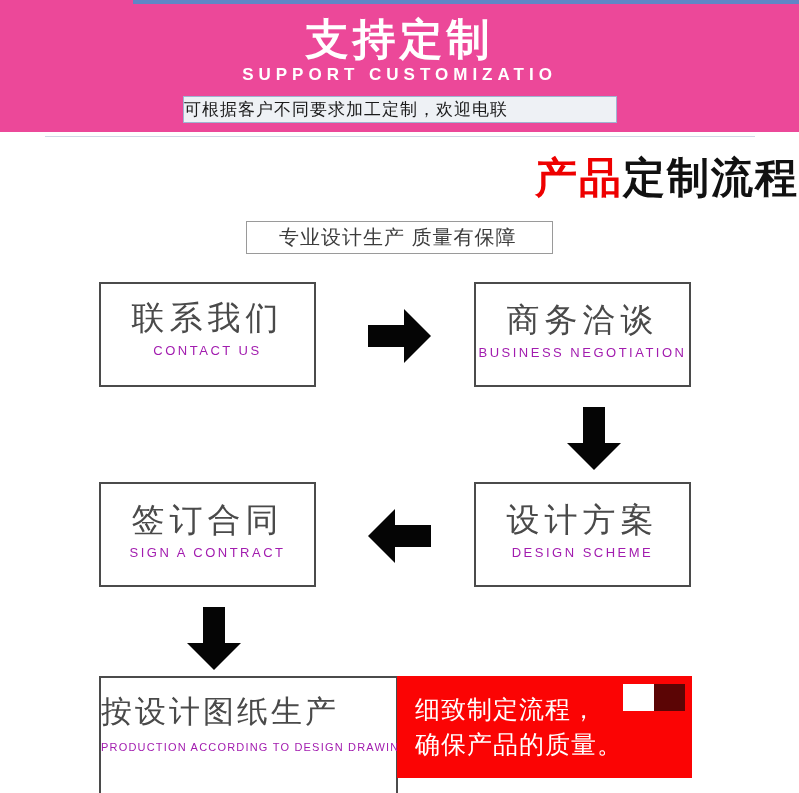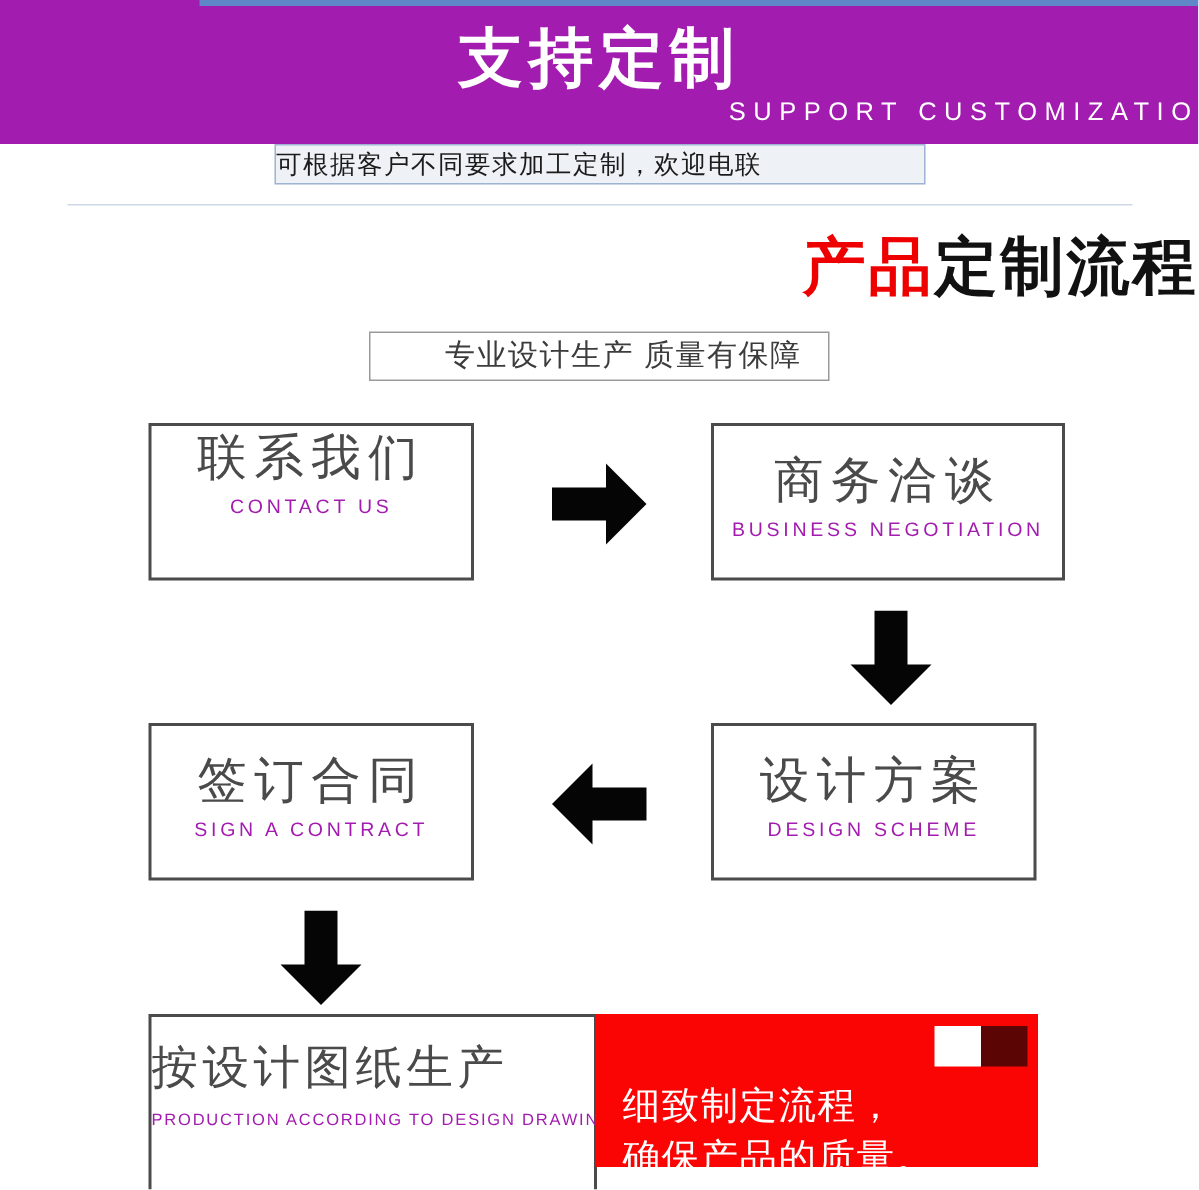--- a/index.html
+++ b/index.html
@@ -17,22 +17,22 @@
     background: #ffffff;
     overflow: hidden;
   }
 
   
   .banner {
     position: absolute;
     left: 0;
     top: 0;
     width: 799px;
-    height: 96px;
-    background: #a21caf;
+    height: 132px;
+    background: #ec4899;
   }
   .banner-topstrip {
     position: absolute;
     left: 133px;
     top: 0;
     width: 666px;
     height: 4px;
     background: #5f86c6;
   }
   .banner-title {
@@ -46,26 +46,27 @@
     font-weight: bold;
     letter-spacing: 4px;
     line-height: 50px;
     white-space: nowrap;
   }
   .banner-sub {
     position: absolute;
     left: 0;
     top: 64px;
     width: 799px;
-    text-align: right;
+    text-align: center;
     color: #ffffff;
     font-size: 17px;
     letter-spacing: 5px;
     line-height: 22px;
     white-space: nowrap;
+    font-weight: bold;
   }
   .banner-pill {
     position: absolute;
     left: 183px;
     top: 96px;
     width: 434px;
     height: 27px;
     background: #eef1f5;
     border: 1px solid #9fb4d2;
     box-sizing: border-box;
@@ -102,21 +103,20 @@
   .sec-title .hl { color: #ee0000; }
 
   .sec-sub-box {
     position: absolute;
     left: 246px;
     top: 221px;
     width: 307px;
     height: 33px;
     box-sizing: border-box;
     border: 1px solid #9a9a9a;
-    text-align: center;
     font-size: 20px;
     line-height: 31px;
     letter-spacing: 1px;
     color: #3c3c3c;
     white-space: nowrap;
     padding-left: 32px;
   }
 
   
   .flow-box {
@@ -135,25 +135,25 @@
   }
   .flow-en {
     color: #a21caf;
     font-size: 13px;
     letter-spacing: 2.5px;
     line-height: 18px;
     white-space: nowrap;
   }
 
   #box-contact  { left: 99px;  top: 282px; width: 217px; height: 105px; }
-  #box-business { left: 474px; top: 282px; width: 236px; height: 105px; }
+  #box-business { left: 474px; top: 282px; width: 217px; height: 105px; }
   #box-design   { left: 474px; top: 482px; width: 217px; height: 105px; }
   #box-contract { left: 99px;  top: 482px; width: 217px; height: 105px; }
 
-  #box-contact .flow-cn  { margin-top: 1px; }
+  #box-contact .flow-cn  { margin-top: 14px; }
   #box-business .flow-cn { margin-top: 16px; }
   #box-design .flow-cn   { margin-top: 16px; }
   #box-contract .flow-cn { margin-top: 16px; }
   .flow-box .flow-en     { margin-top: 4px; }
 
   
   #box-production {
     position: absolute;
     left: 99px;
     top: 676px;
@@ -186,21 +186,20 @@
   }
   .promo-text {
     position: absolute;
     left: 18px;
     top: 16px;
     color: #ffffff;
     font-size: 25px;
     line-height: 35px;
     letter-spacing: 1px;
     white-space: nowrap;
-    margin-top: 28px;
   }
   .sq {
     position: absolute;
     top: 8px;
     width: 31px;
     height: 27px;
   }
   #sq-white { left: 226px; background: #ffffff; }
   #sq-dark  { left: 257px; background: #5b0505; }
 

